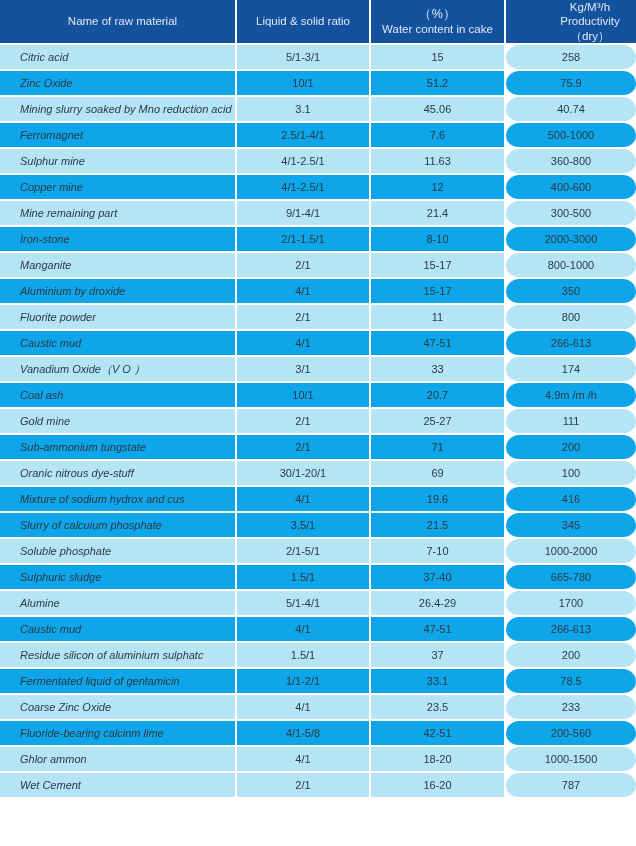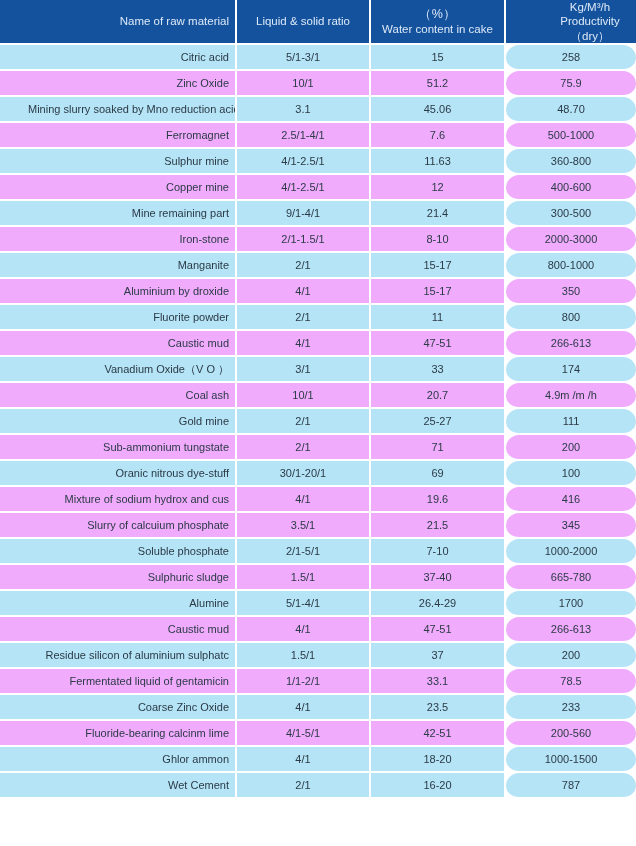--- a/index.html
+++ b/index.html
@@ -31,21 +31,21 @@
     font-size: 11.5px;
     line-height: 1.25;
     height: 38px;
     padding: 0 6px;
     vertical-align: middle;
     border-right: 2px solid #ffffff;
     border-bottom: 2px solid #ffffff;
   }
   thead th:last-child { border-right: none; padding-left: 44px; }
   th.h-name {
-    text-align: right;
+    text-align: center;
     padding-left: 16px;
   }
   th.h-ratio, th.h-water, th.h-prod { text-align: center; }
 
   .pct-line {
     display: block;
     font-size: 12.5px;
     letter-spacing: 0.5px;
     margin-bottom: -1px;
   }
@@ -58,29 +58,30 @@
     height: 24px;
     padding: 0 6px;
     vertical-align: middle;
     border-right: 2px solid #ffffff;
     border-bottom: 2px solid #ffffff;
     white-space: nowrap;
     overflow: hidden;
   }
   tbody td:last-child { border-right: none; border-radius: 13px; }
   tbody td.cell-name {
-    text-align: right;
-    padding-left: 28px;
+    text-align: left;
+    padding-left: 20px;
+    font-style: italic;
   }
   tbody td.cell-ratio,
   tbody td.cell-water,
   tbody td.cell-prod { text-align: center; }
 
   tbody tr.band-a td { background: #B5E4F7; }
-  tbody tr.band-b td { background: #f0abfc; }
+  tbody tr.band-b td { background: #0ea5e9; }
 </style>
 </head>
 <body>
 
 <table id="spec-table">
   <colgroup>
     <col class="c-name">
     <col class="c-ratio">
     <col class="c-water">
     <col class="c-prod">
@@ -113,21 +114,21 @@
       <tr class="band-b">
         <td class="cell-name">Zinc Oxide</td>
         <td class="cell-ratio">10/1</td>
         <td class="cell-water">51.2</td>
         <td class="cell-prod">75.9</td>
       </tr>
       <tr class="band-a">
         <td class="cell-name">Mining slurry soaked by Mno reduction acid</td>
         <td class="cell-ratio">3.1</td>
         <td class="cell-water">45.06</td>
-        <td class="cell-prod">48.70</td>
+        <td class="cell-prod">40.74</td>
       </tr>
       <tr class="band-b">
         <td class="cell-name">Ferromagnet</td>
         <td class="cell-ratio">2.5/1-4/1</td>
         <td class="cell-water">7.6</td>
         <td class="cell-prod">500-1000</td>
       </tr>
       <tr class="band-a">
         <td class="cell-name">Sulphur mine</td>
         <td class="cell-ratio">4/1-2.5/1</td>
@@ -255,21 +256,21 @@
         <td class="cell-prod">78.5</td>
       </tr>
       <tr class="band-a">
         <td class="cell-name">Coarse Zinc Oxide</td>
         <td class="cell-ratio">4/1</td>
         <td class="cell-water">23.5</td>
         <td class="cell-prod">233</td>
       </tr>
       <tr class="band-b">
         <td class="cell-name">Fluoride-bearing calcinm lime</td>
-        <td class="cell-ratio">4/1-5/1</td>
+        <td class="cell-ratio">4/1-5/8</td>
         <td class="cell-water">42-51</td>
         <td class="cell-prod">200-560</td>
       </tr>
       <tr class="band-a">
         <td class="cell-name">Ghlor ammon</td>
         <td class="cell-ratio">4/1</td>
         <td class="cell-water">18-20</td>
         <td class="cell-prod">1000-1500</td>
       </tr>
       <tr class="band-a">

